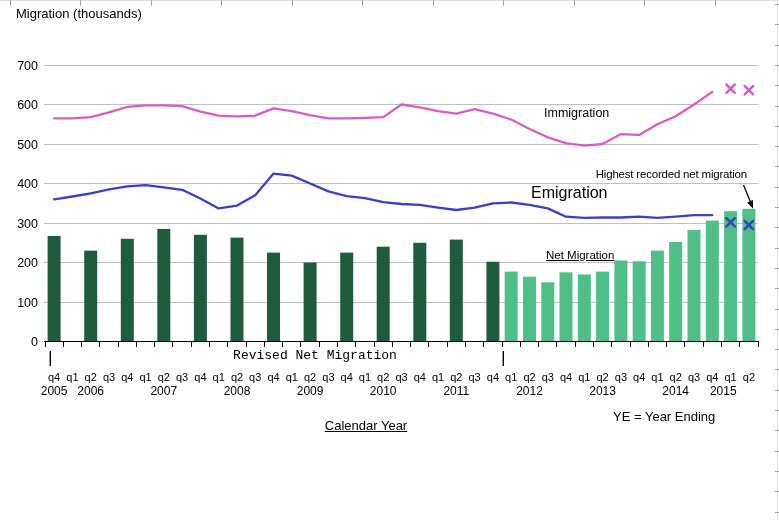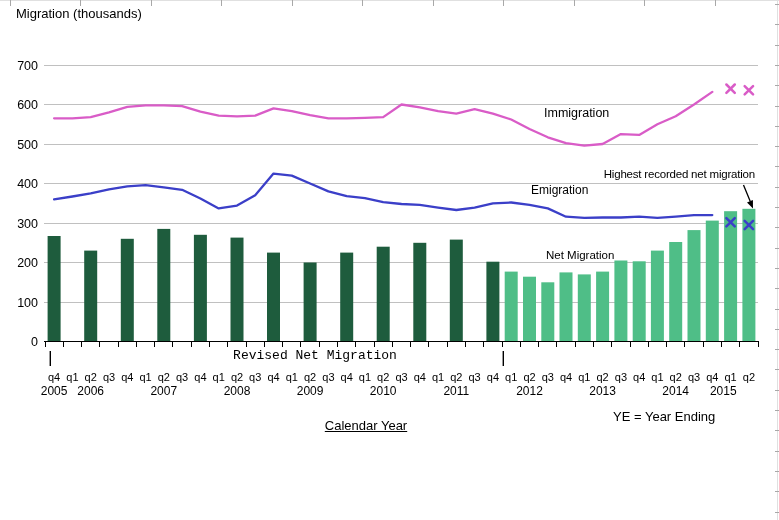--- a/index.html
+++ b/index.html
@@ -3,23 +3,23 @@
 <meta charset="utf-8">
 <style>
   html,body{margin:0;padding:0;background:#fff;}
   #canvas{position:relative;width:779px;height:520px;background:#ffffff;overflow:hidden;
           font-family:"Liberation Sans",sans-serif;color:#000;}
   #chart-svg{position:absolute;left:0;top:0;}
   svg text{font-family:"Liberation Sans",sans-serif;fill:#000;}
   .abslbl{position:absolute;white-space:nowrap;line-height:1.15;margin-left:8px;}
   #title{left:8px;top:7px;font-size:13px;}
   #lbl-immigration{left:536px;top:106px;font-size:12.5px;}
-  #lbl-emigration{left:523px;top:184px;font-size:12px;}
-  #lbl-net{left:538px;top:249px;font-size:11.5px;}
-  #lbl-highest{right:24px;top:168px;font-size:11.5px;letter-spacing:-0.2px;}
+  #lbl-emigration{left:523px;top:184px;font-size:16px;}
+  #lbl-net{left:538px;top:249px;font-size:11.5px;text-decoration:underline;}
+  #lbl-highest{right:32px;top:168px;font-size:11.5px;letter-spacing:-0.2px;}
   #lbl-revised{left:307px;top:349px;transform:translateX(-50%);font-size:13px;font-family:Liberation Mono, monospace;}
   #lbl-calendar{left:358px;top:419px;transform:translateX(-50%);font-size:13px;text-decoration:underline;}
   #legend{position:absolute;left:613px;top:409px;font-size:12.5px;}
   #legend .heading{margin-bottom:22px;font-size:13px;}
   #legend .items div{line-height:17.5px;padding-left:6px;}
 </style>
 </head>
 <body>
 
 <div id="canvas">

